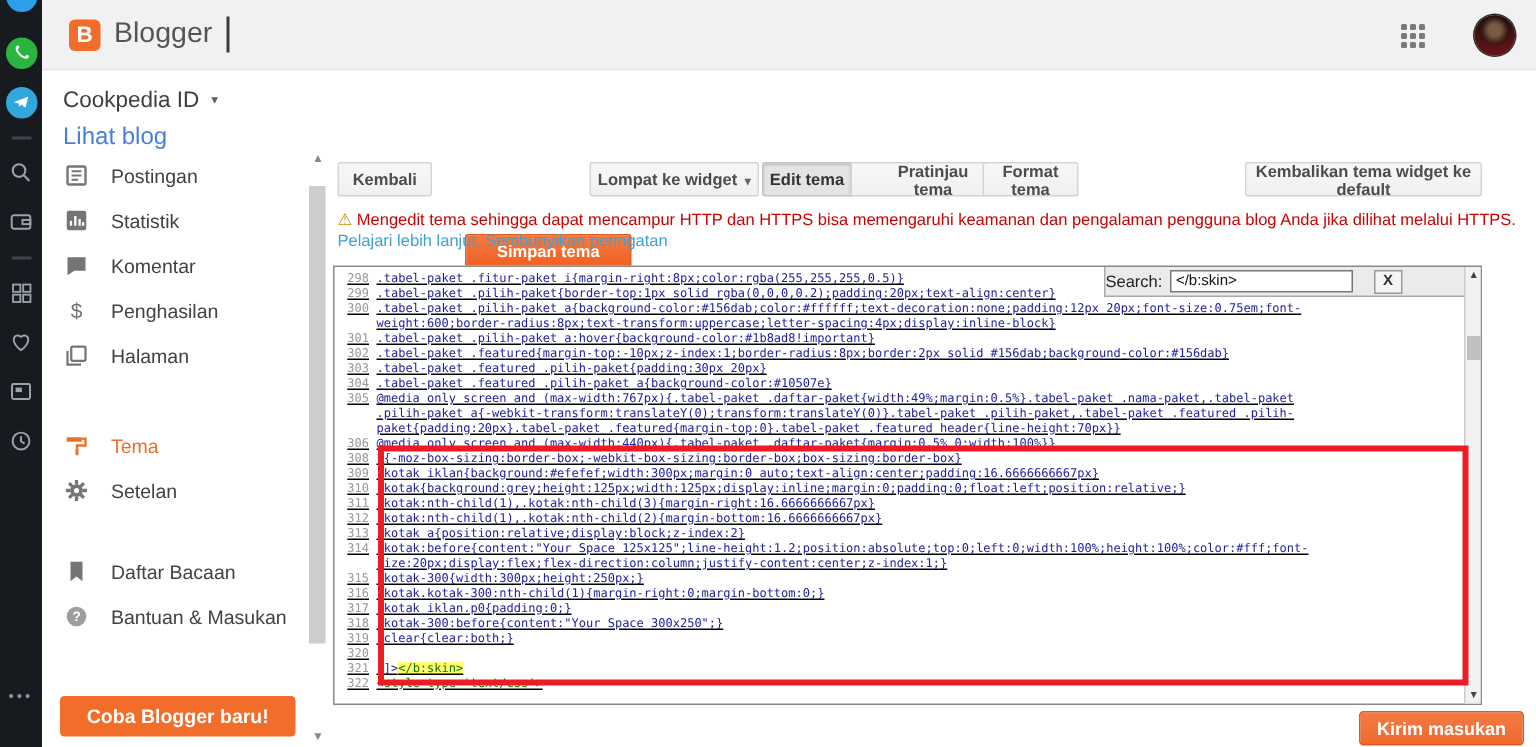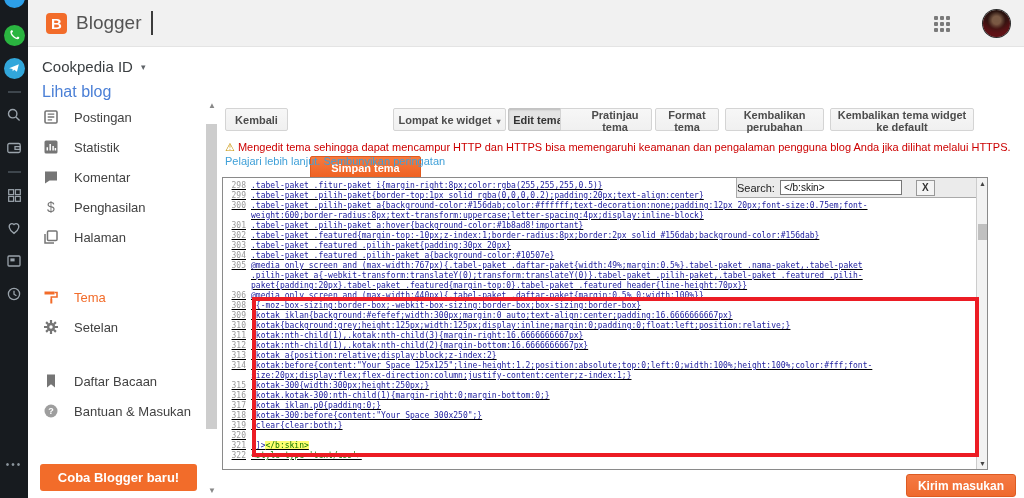--- a/index.html
+++ b/index.html
@@ -267,24 +267,23 @@
       <div class="sb-arrow" style="bottom:0;">▼</div>
     </div>
   </div>
 
   <div class="main">
 
     <button class="btn" style="left:3px; width:63px;">Kembali</button>
     <button class="btn primary" style="left:88px; width:111px;margin-top:48px;">Simpan tema</button>
     <button class="btn" style="left:171px; width:113px;"><span>Lompat ke widget</span><span class="caret-sm">▾</span></button>
     <button class="btn pressed" style="left:286px; width:60px; border-radius:2px 0 0 2px;">Edit tema</button>
-    <button class="btn" style="left:338px; width:92px; border-radius:0 2px 2px 0;padding-left:18px;">Pratinjau tema</button>
+    <button class="btn" style="left:345px; width:92px; border-radius:0 2px 2px 0;padding-left:18px;">Pratinjau tema</button>
     <button class="btn" style="left:433px; width:64px;">Format tema</button>
-    <button class="btn" style="left:503px; width:99px;">Kembalikan perubahan</button>
-    <button class="btn" style="left:608px; width:144px;">Kembalikan tema widget ke default</button>
+    <button class="btn" style="left:608px; width:158px;">Kembalikan tema widget ke default</button>
 
     <div class="warning"><span class="warn-icon">⚠</span><span>Mengedit tema sehingga dapat mencampur HTTP dan HTTPS bisa memengaruhi keamanan dan pengalaman pengguna blog Anda jika dilihat melalui HTTPS. </span><span class="warn-link">Pelajari lebih lanjut.</span> <span class="warn-link">Sembunyikan peringatan</span></div>
 
     <div class="editor">
       <div class="code-rows">
           <div class="crow">
             <span class="ln">298</span>
             <span class="ct"><span class="c-code">.tabel-paket .fitur-paket i{margin-right:8px;color:rgba(255,255,255,0.5)}</span></span>
           </div>
           <div class="crow">

